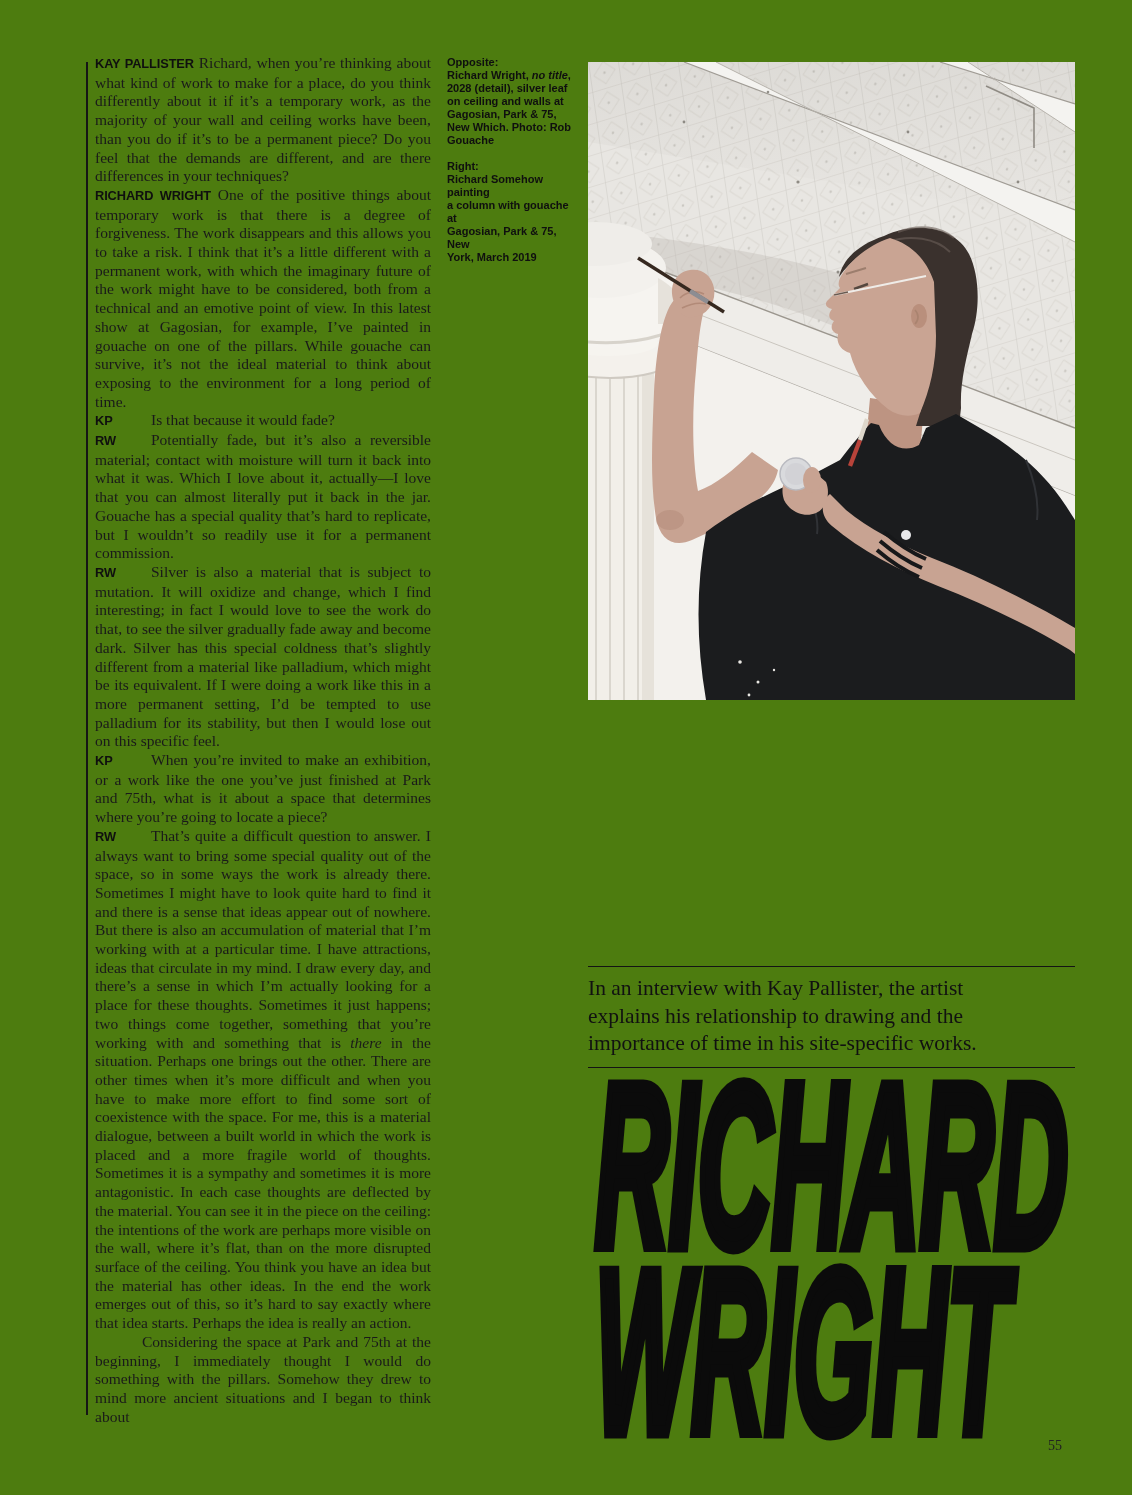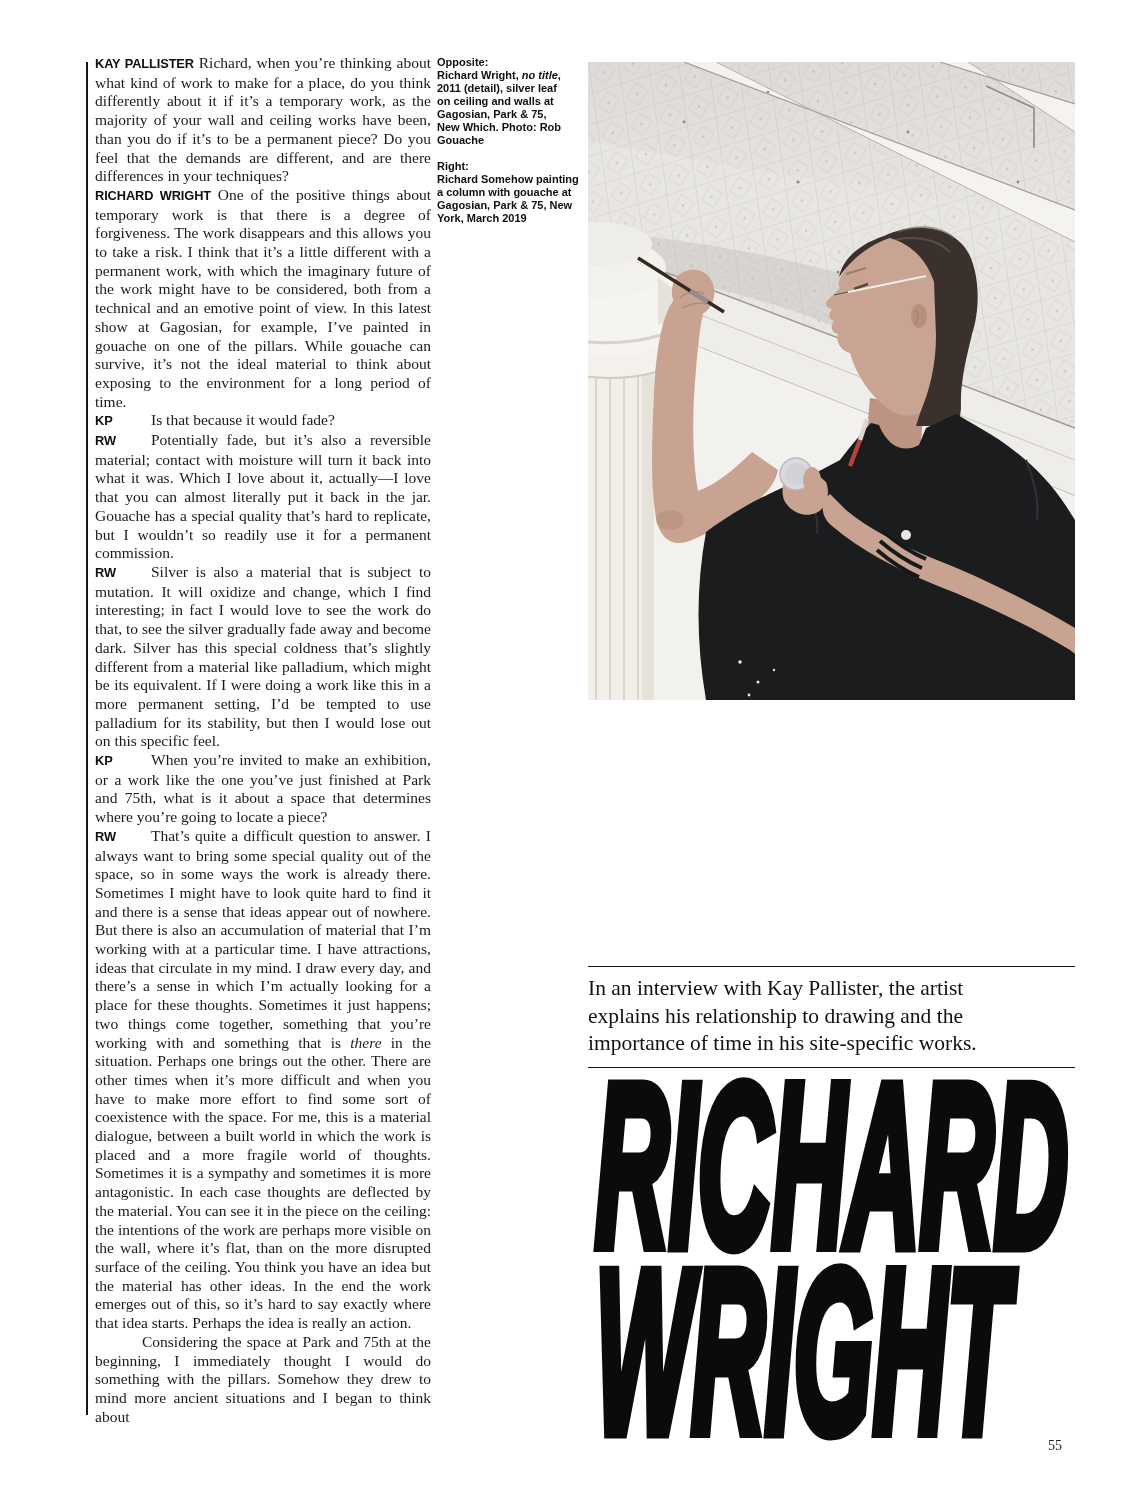--- a/index.html
+++ b/index.html
@@ -1,17 +1,17 @@
 <!DOCTYPE html>
 <html lang="en"><head>
 <meta charset="utf-8">
 <style>
   html,body{margin:0;padding:0;background:#9a9a9a;}
   .page{
-    position:relative;width:1132px;height:1495px;background:#ffffff;
+    position:relative;width:1132px;height:1495px;background:#4d7c0f;
     margin:0 auto;font-family:"Liberation Serif",serif;color:#1a1a1a;
     overflow:hidden;
   }
   .rule-v{position:absolute;left:86px;top:62px;width:2px;height:1353px;background:#161616;}
   .interview{
     position:absolute;left:95px;top:54px;width:336px;
     font-size:15.5px;line-height:18.7px;text-align:justify;
     hyphens:auto;-webkit-hyphens:auto;
   }
   .ipara{margin:0;}
@@ -19,21 +19,21 @@
   .speaker{
     font-family:"Liberation Sans",sans-serif;font-weight:bold;
     font-size:12.8px;letter-spacing:-0.1px;color:#0f0f0f;
   }
   .speaker.tab{display:inline-block;width:56px;text-indent:0;}
   .captions{
     position:absolute;left:437px;top:56px;width:142px;
     font-family:"Liberation Sans",sans-serif;font-weight:bold;
     font-size:11px;line-height:13px;color:#0f0f0f;text-align:left;
   }
-  .caption-block{margin:0 0 13px 0;}
+  .caption-block{margin:0 0 13px 10px;}
   .caption-line{margin:0;}
   .photo{position:absolute;left:588px;top:62px;width:487px;height:638px;}
   .photo svg{display:block;}
   .intro{
     position:absolute;left:588px;top:966px;width:487px;
     border-top:1.5px solid #141414;border-bottom:1.5px solid #141414;
     padding:8px 0 9px;box-sizing:border-box;
     font-size:21.5px;line-height:27.5px;color:#111;white-space:pre-line;
   }
   .title{position:absolute;left:588px;top:1070px;width:487px;height:377px;font-style:italic;}
@@ -54,21 +54,21 @@
       <p class="ipara"><b class="speaker tab">RW</b>Silver is also a material that is subject to mutation. It will oxidize and change, which I find interesting; in fact I would love to see the work do that, to see the silver gradually fade away and become dark. Silver has this special coldness that’s slightly different from a material like palladium, which might be its equivalent. If I were doing a work like this in a more permanent setting, I’d be tempted to use palladium for its stability, but then I would lose out on this specific feel.</p>
       <p class="ipara"><b class="speaker tab">KP</b>When you’re invited to make an exhibition, or a work like the one you’ve just finished at Park and 75th, what is it about a space that determines where you’re going to locate a piece?</p>
       <p class="ipara"><b class="speaker tab">RW</b>That’s quite a difficult question to answer. I always want to bring some special quality out of the space, so in some ways the work is already there. Sometimes I might have to look quite hard to find it and there is a sense that ideas appear out of nowhere. But there is also an accumulation of material that I’m working with at a particular time. I have attractions, ideas that circulate in my mind. I draw every day, and there’s a sense in which I’m actually looking for a place for these thoughts. Sometimes it just happens; two things come together, something that you’re working with and something that is <i>there</i> in the situation. Perhaps one brings out the other. There are other times when it’s more difficult and when you have to make more effort to find some sort of coexistence with the space. For me, this is a material dialogue, between a built world in which the work is placed and a more fragile world of thoughts. Sometimes it is a sympathy and sometimes it is more antagonistic. In each case thoughts are deflected by the material. You can see it in the piece on the ceiling: the intentions of the work are perhaps more visible on the wall, where it’s flat, than on the more disrupted surface of the ceiling. You think you have an idea but the material has other ideas. In the end the work emerges out of this, so it’s hard to say exactly where that idea starts. Perhaps the idea is really an action.</p>
       <p class="ipara indent">Considering the space at Park and 75th at the beginning, I immediately thought I would do something with the pillars. Somehow they drew to mind more ancient situations and I began to think about</p>
     </div>
 
   <div class="captions">
       <div class="caption-block">
         <div class="caption-line">Opposite:</div>
         <div class="caption-line">Richard Wright, <i>no title</i>,</div>
-        <div class="caption-line">2011 (detail), silver leaf</div>
+        <div class="caption-line">2028 (detail), silver leaf</div>
         <div class="caption-line">on ceiling and walls at</div>
         <div class="caption-line">Gagosian, Park &amp; 75,</div>
         <div class="caption-line">New Which. Photo: Rob</div>
         <div class="caption-line">Gouache</div>
       </div>
       <div class="caption-block">
         <div class="caption-line">Right:</div>
         <div class="caption-line">Richard Somehow painting</div>
         <div class="caption-line">a column with gouache at</div>
         <div class="caption-line">Gagosian, Park &amp; 75, New</div>

